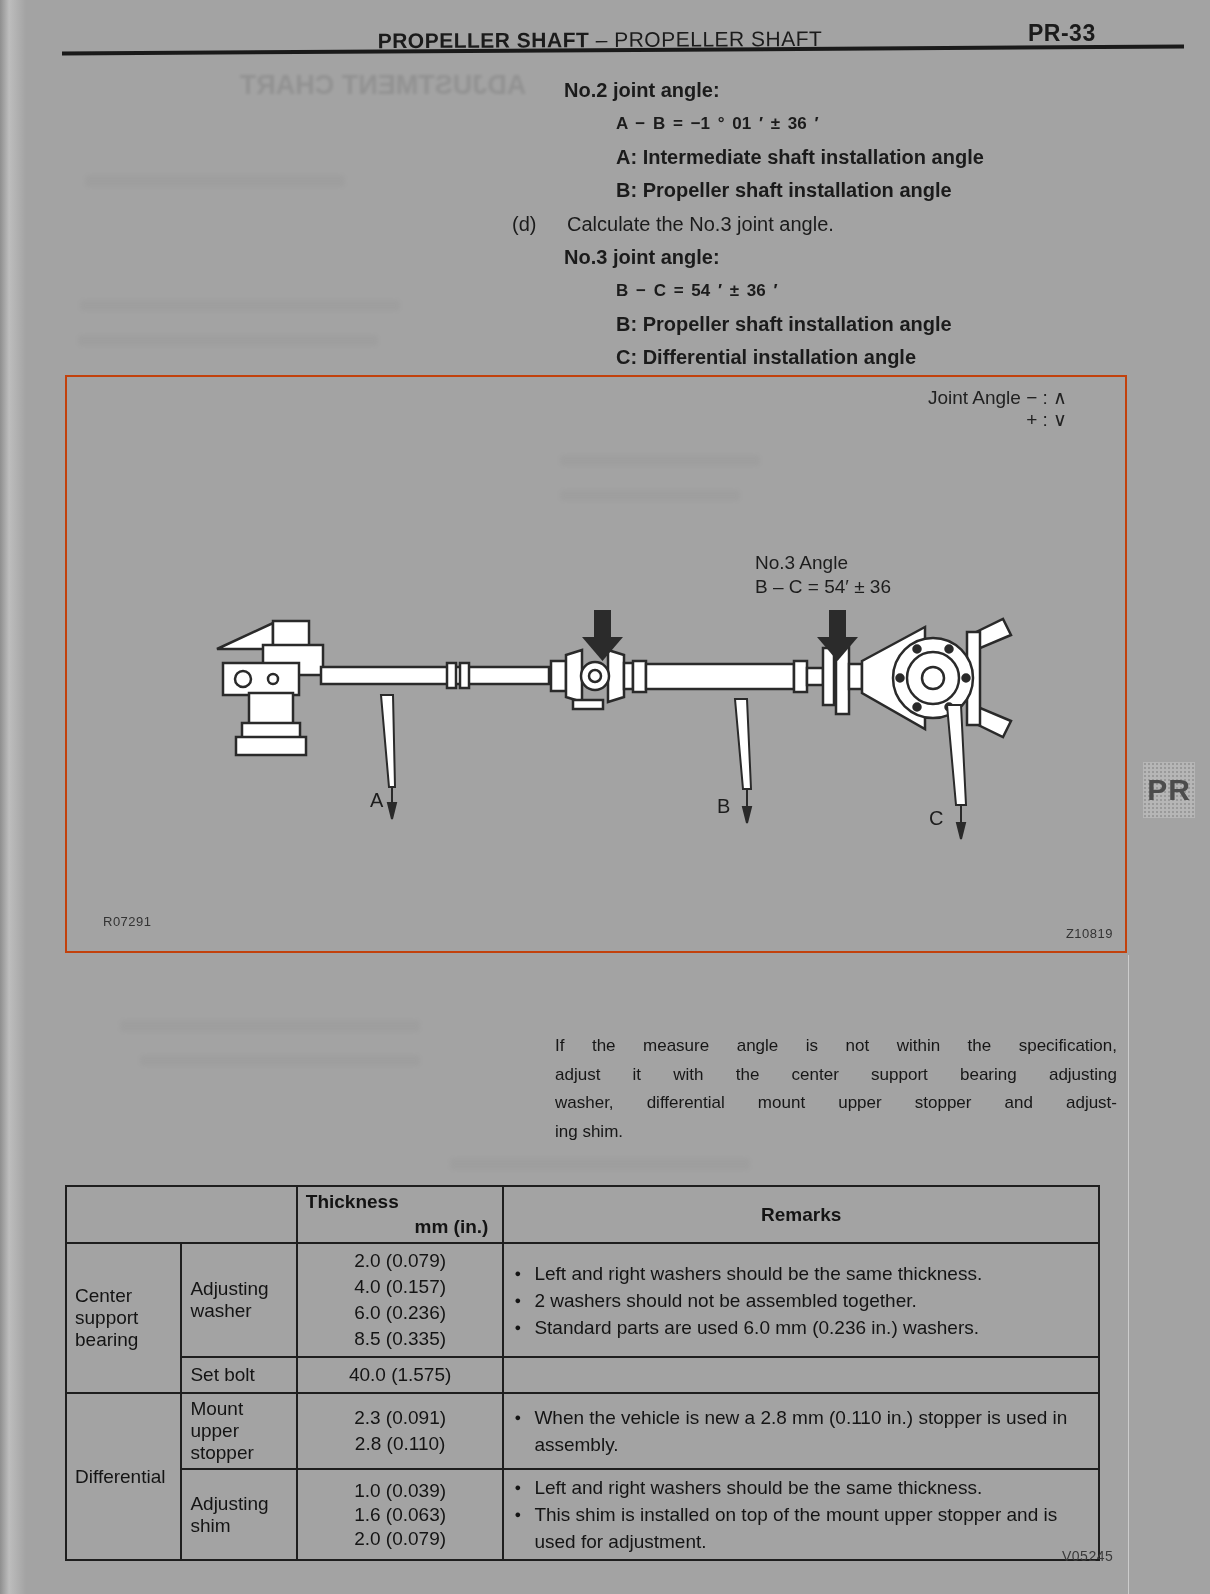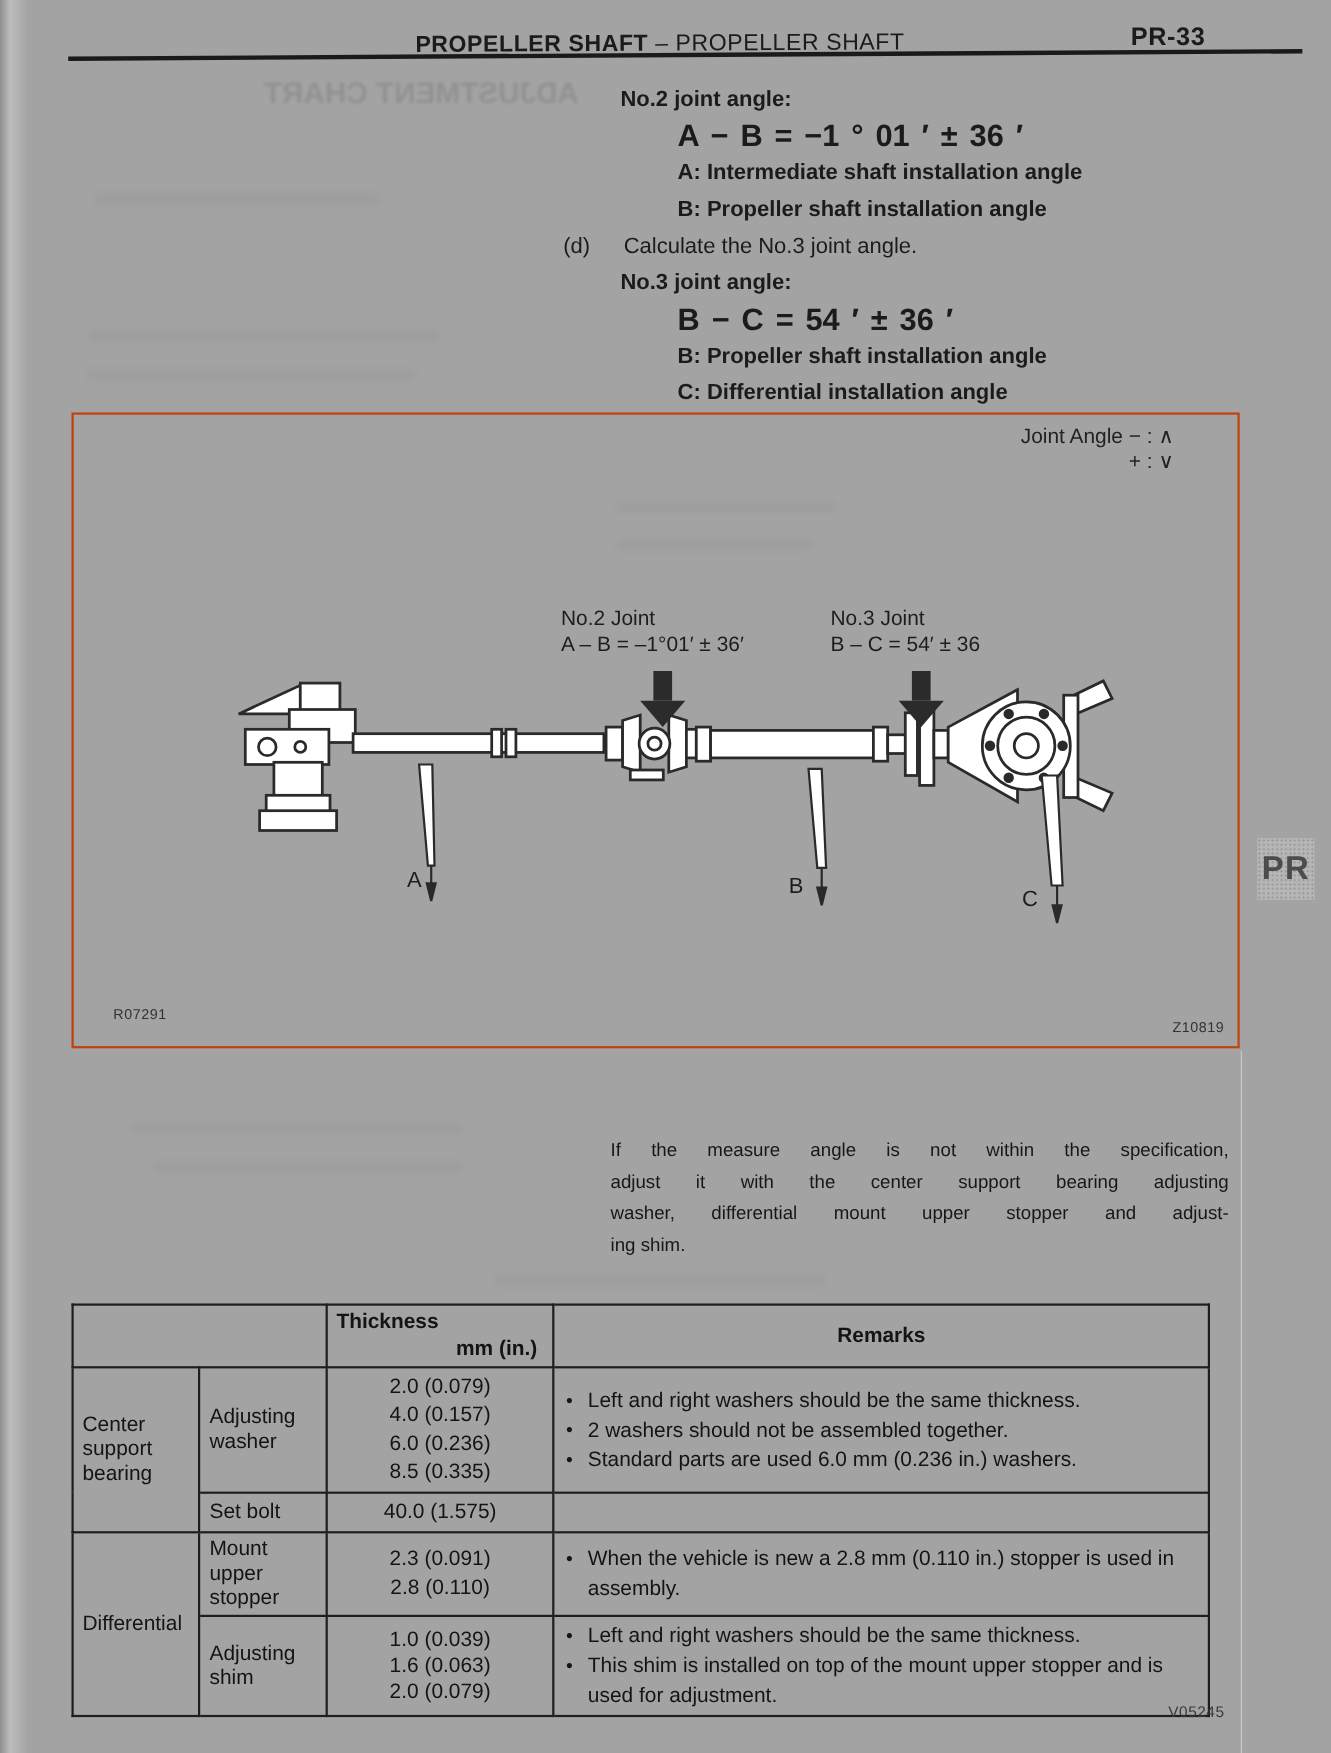--- a/index.html
+++ b/index.html
@@ -15,21 +15,21 @@
   .title{position:absolute;left:320px;top:28px;width:560px;text-align:center;
     font-size:21px;font-weight:bold;letter-spacing:.5px;white-space:nowrap;transform:rotate(-.3deg);}
   .title .sub{font-weight:400;}
   .page-num{position:absolute;left:1028px;top:20px;font-size:23px;font-weight:bold;letter-spacing:.5px;}
   .rule{position:absolute;left:62px;top:48px;width:1122px;height:4px;background:#1a1a1a;transform:rotate(-.35deg);}
 
   
   .spec{position:absolute;left:512px;top:74px;width:650px;font-size:20px;font-weight:bold;line-height:33.4px;}
   .spec .ind1{padding-left:52px;}
   .spec .ind2{padding-left:104px;}
-  .spec .formula{font-size:28px;word-spacing:3px;}
+  .spec .formula{font-size:17px;word-spacing:3px;}
   .spec .step .lbl{display:inline-block;width:55px;font-weight:400;}
   .spec .step .txt{font-weight:400;}
 
   
   .figure{position:absolute;left:65px;top:375px;width:1062px;height:578px;
     border:2px solid #c2410c;box-sizing:border-box;}
   .figure .corner-note{position:absolute;right:58px;top:10px;text-align:right;
     font-size:19px;font-weight:400;line-height:22px;color:#222;}
   .fig-label{position:absolute;font-size:19px;line-height:24px;color:#1d1d1d;white-space:nowrap;}
   .fig-label.no2{left:443px;top:174px;}
@@ -195,26 +195,22 @@
         <rect x="762" y="233" width="17" height="27"></rect>
         <polygon points="750,260 791,260 770.5,284"></polygon>
       </g>
     </svg>
 
     <div class="corner-note">
       <div>Joint Angle − : ∧</div>
       <div>+ : ∨</div>
     </div>
 
-    <div class="fig-label no2">
-      <div>No.2 Joint</div>
-      <div>A – B = –1°01′ ± 36′</div>
-    </div>
     <div class="fig-label no3">
-      <div>No.3 Joint</div>
+      <div>No.3 Angle</div>
       <div>B – C = 54′ ± 36</div>
     </div>
 
     <span class="plumb-letter a">A</span>
     <span class="plumb-letter b">B</span>
     <span class="plumb-letter c">C</span>
 
     <span class="fig-code left">R07291</span>
     <span class="fig-code right">Z10819</span>
   </div>

